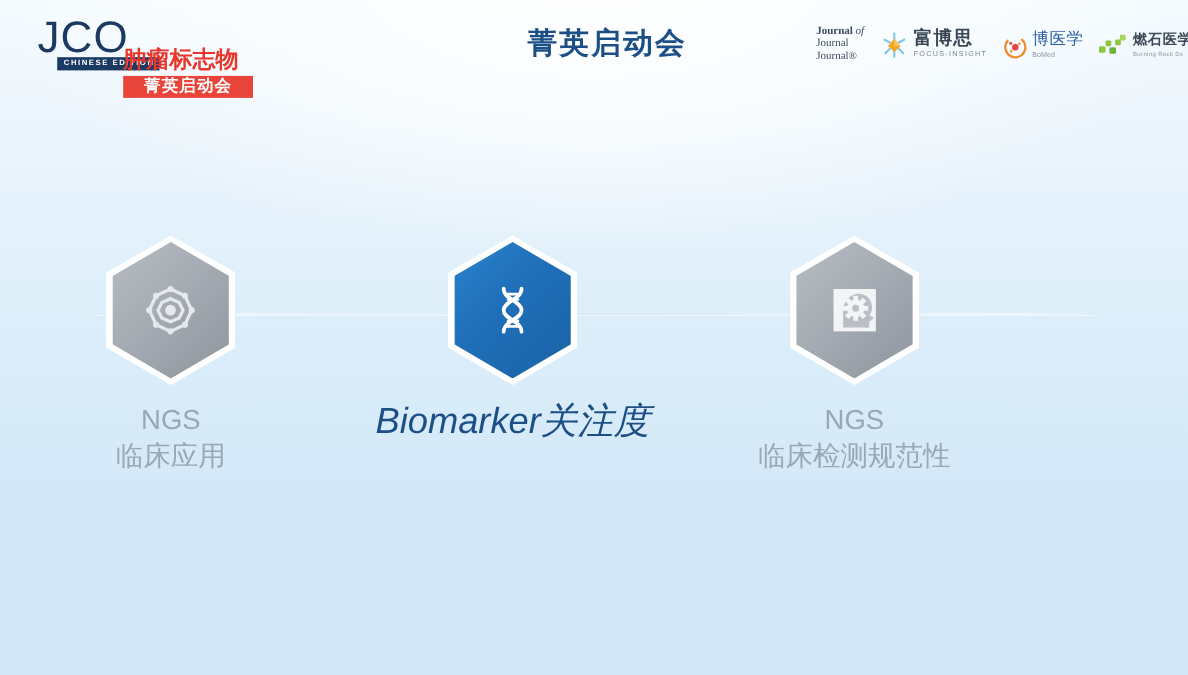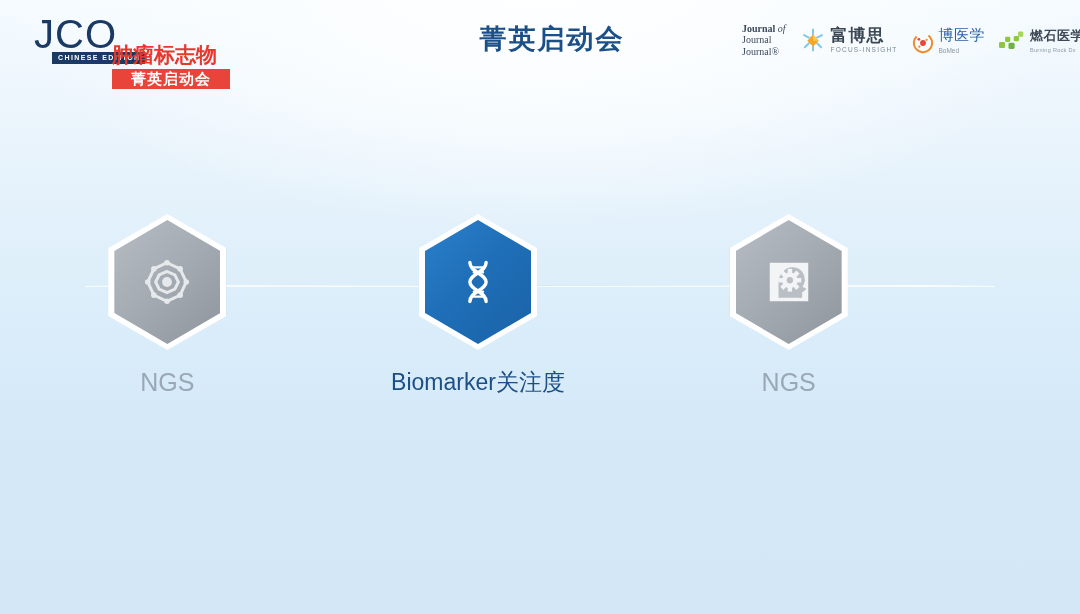--- a/index.html
+++ b/index.html
@@ -142,21 +142,20 @@
     background: linear-gradient(90deg, rgba(255,255,255,0) 0%, rgba(255,255,255,.95) 8%, rgba(216,230,243,.95) 50%, rgba(255,255,255,.95) 92%, rgba(255,255,255,0) 100%);
     box-shadow: 0 1px 0 rgba(255,255,255,.75);
   }
 
   .nodes {
     position: absolute;
     left: 0; top: 214px;
     width: 932px;
     height: 230px;
     display: flex;
-    padding-left: 12px;
   }
   .node {
     flex: 1 1 0;
     display: flex;
     flex-direction: column;
     align-items: center;
   }
 
   .hex-wrap {
     position: relative;
@@ -193,21 +192,21 @@
   .label {
     margin-top: 16px;
     text-align: center;
     line-height: 33px;
     white-space: nowrap;
   }
   .label .l1 { font-size: 25px; }
   .label .l2 { font-size: 25px; }
   .label.muted { color: #9aa7b4; font-weight: 400; }
   .label.active { color: #1c4f86; font-weight: 400; }
-  .label .l2.active-cn { font-size: 23px; }
+  .label .l2.active-cn { font-size: 33px; font-style: italic; }
 </style>
 </head>
 <body>
 
 <div class="slide">
 
   <div class="header">
 
     <div class="jco-logo">
       <div class="jco-letters">JCO</div>
@@ -310,20 +309,21 @@
               <circle cx="32" cy="54" r="3.2"></circle>
                 <circle cx="17" cy="47" r="3.2"></circle>
               <circle cx="10" cy="32" r="3.2"></circle>
                 <circle cx="17" cy="17" r="3.2"></circle>
             </g>
           </svg>
         </div>
       </div>
       <div class="label muted">
         <div class="l1">NGS</div>
+        <div class="l2">临床应用</div>
       </div>
     </div>
 
     <div class="node">
       <div class="hex-wrap">
         <div class="hex ring"></div>
         <div class="hex face blue"></div>
         <div class="hex-icon">
           <svg viewBox="0 0 64 64" width="52" height="52">
             <g fill="none" stroke="#ffffff" stroke-width="4.2" stroke-linecap="round">
@@ -363,17 +363,18 @@
               <rect x="38" y="20" width="5" height="5" transform="rotate(45 40.5 22.5)"></rect>
               <rect x="23" y="35" width="5" height="5" transform="rotate(45 25.5 37.5)"></rect>
               <rect x="38" y="35" width="5" height="5" transform="rotate(-45 40.5 37.5)"></rect>
             </g>
             <circle cx="33" cy="30" r="3.6" fill="#b9bfc5"></circle>
           </svg>
         </div>
       </div>
       <div class="label muted">
         <div class="l1">NGS</div>
+        <div class="l2">临床检测规范性</div>
       </div>
     </div>
 
   </div>
 </div>
 
 </body></html>

